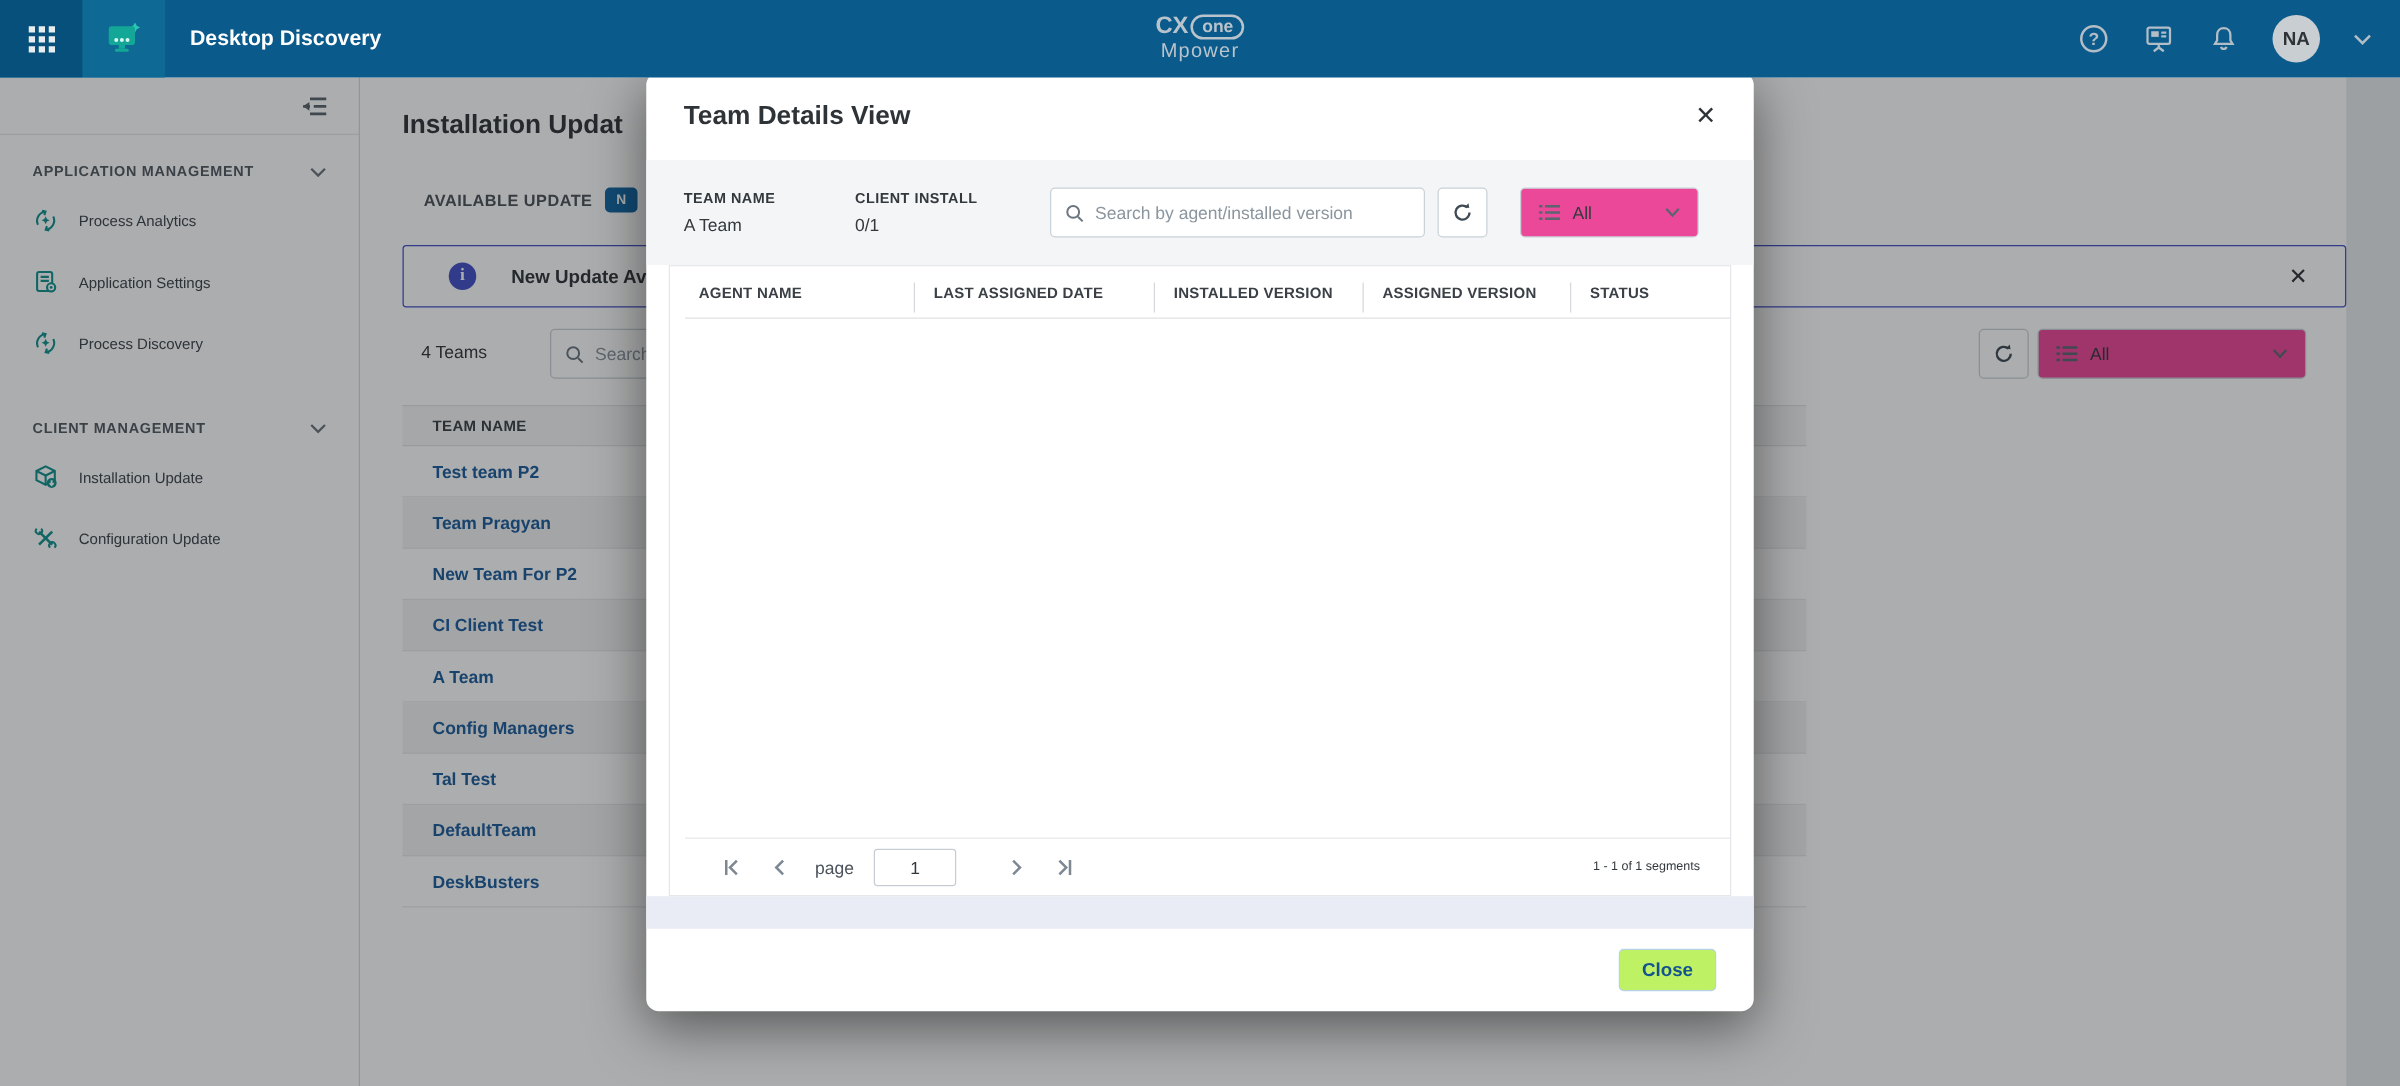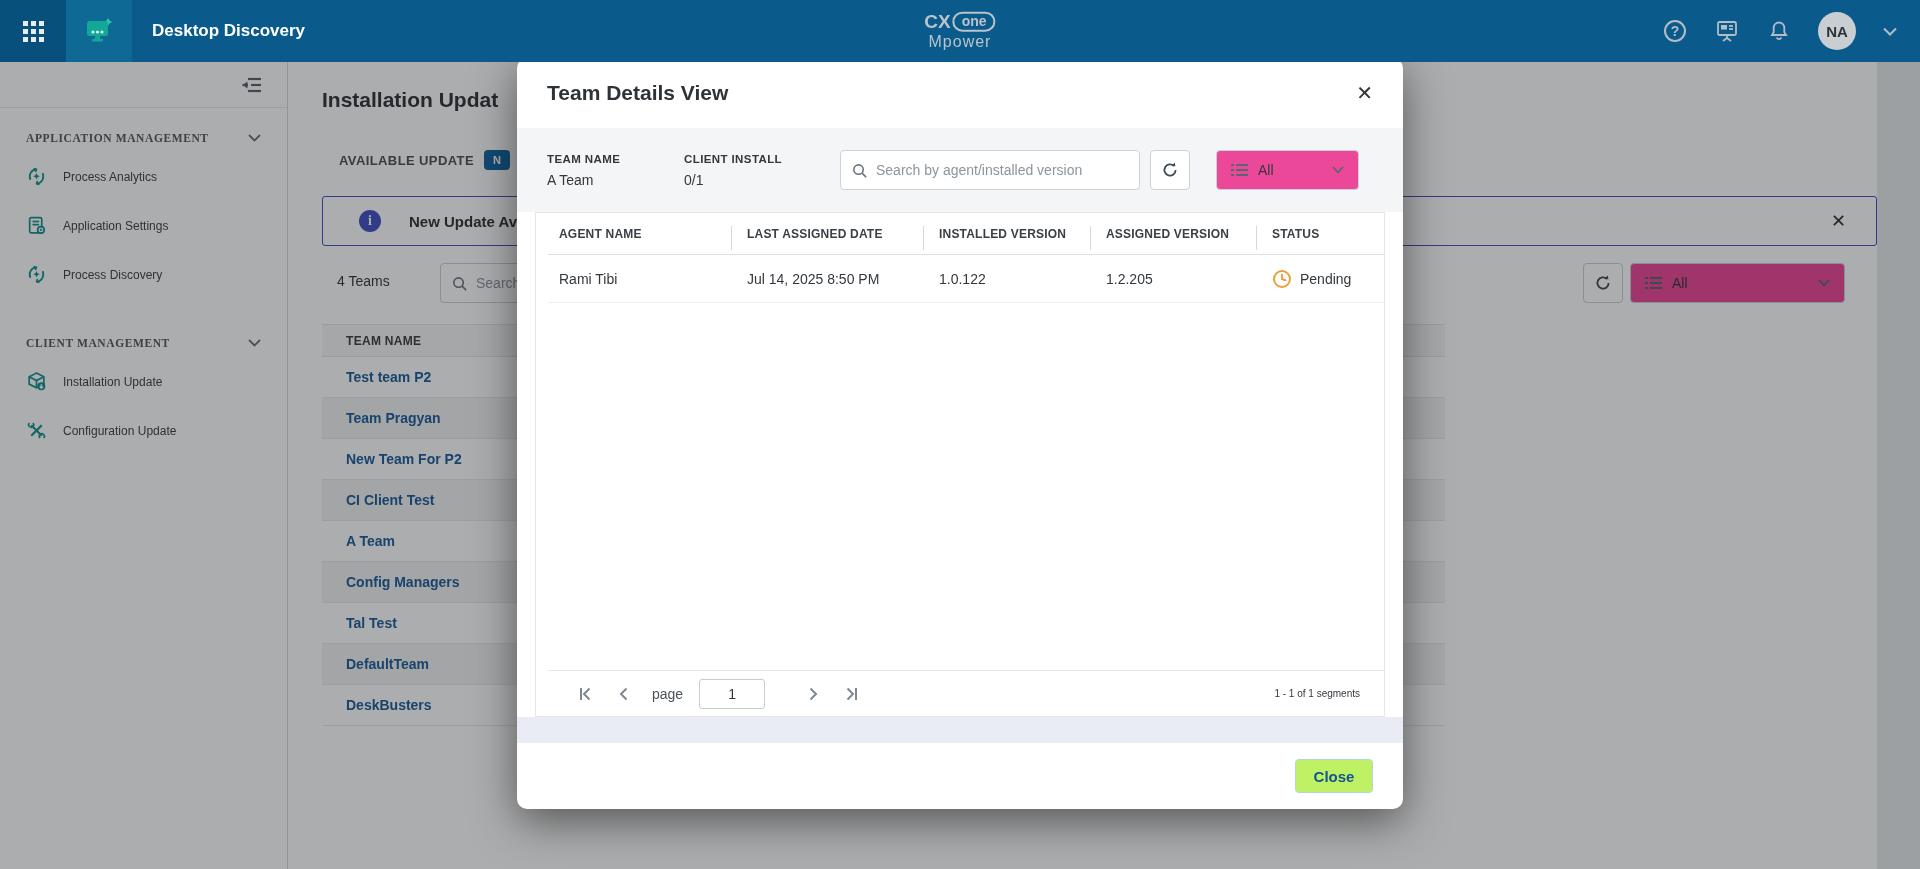--- a/index.html
+++ b/index.html
@@ -22,21 +22,21 @@
   .tb-ico { width:26px; height:26px; display:flex; align-items:center; justify-content:center; cursor:pointer; }
   .help-circ { width:22px; height:22px; border:2px solid #b3bdc6; border-radius:50%; color:#b3bdc6; font-size:14px; font-weight:bold; display:flex; align-items:center; justify-content:center; }
   .help-circ::after { content:"?"; }
   .avatar { width:38px; height:38px; border-radius:50%; background:#c9ced3; color:#2e3338; font-size:15px; font-weight:bold; display:flex; align-items:center; justify-content:center; cursor:pointer; }
 
   
   .sidebar { position:absolute; left:0; top:62px; width:288px; height:807px; background:#ffffff; border-right:1px solid #d9dcde; z-index:1; }
   .collapse-row { height:46px; display:flex; align-items:center; justify-content:flex-end; padding-right:24px; border-bottom:1px solid #e6e8ea; }
   .collapse-btn { cursor:pointer; display:flex; }
   .side-sec-h { display:flex; align-items:center; justify-content:space-between; padding:24px 26px 8px 26px; cursor:pointer; }
-  .side-sec-label { font-size:11.5px; font-weight:bold; color:#515a61; letter-spacing:.6px;font-family:Liberation Serif, serif; }
+  .side-sec-label { font-size:11.5px; font-weight:bold; color:#515a61; letter-spacing:.6px; }
   .side-item { display:flex; align-items:center; gap:16px; padding:14px 26px; font-size:12px; color:#3d454c; cursor:pointer; }
 
   
   .gutter { position:absolute; left:1877px; top:62px; width:43px; height:807px; background:#e9ebee; }
   .page-title { position:absolute; left:322px; top:88px; font-size:21px; font-weight:bold; color:#30353a; }
   .tab-row { position:absolute; left:339px; top:150px; display:flex; align-items:center; gap:10px; cursor:pointer; }
   .tab-label { font-size:13px; font-weight:bold; color:#4b5258; letter-spacing:.4px; }
   .tab-badge { background:#1268a5; color:#fff; font-size:11px; font-weight:bold; padding:4px 9px; border-radius:4px; }
   .banner { position:absolute; left:322px; top:196px; width:1555px; height:50px; background:#fff; border:1.5px solid #4350c8; border-radius:3px; display:flex; align-items:center; }
   .info-circ { width:22px; height:22px; border-radius:50%; background:#4350c8; color:#fff; display:flex; align-items:center; justify-content:center; margin-left:36px; font-family:"Liberation Serif",serif; font-weight:bold; font-size:14px; }
@@ -363,35 +363,20 @@
 
     <div class="m-body">
       <div class="grid">
         <div class="g-head">
           <div class="g-cell c0">AGENT NAME</div>
           <div class="g-cell c1">LAST ASSIGNED DATE</div>
           <div class="g-cell c2">INSTALLED VERSION</div>
           <div class="g-cell c3">ASSIGNED VERSION</div>
           <div class="g-cell c4">STATUS</div>
         </div>
-        <div class="g-row">
-          <div class="g-cell c0">Rami Tibi</div>
-          <div class="g-cell c1">Jul 14, 2025 8:50 PM</div>
-          <div class="g-cell c2">1.0.122</div>
-          <div class="g-cell c3">1.2.205</div>
-          <div class="g-cell c4">
-            <span class="status-wrap">
-              <svg width="20" height="20" viewBox="0 0 20 20" fill="none" stroke="#e8a13c" stroke-width="2">
-                <circle cx="10" cy="10" r="8"></circle>
-                <path d="M10 5.8 V10 L13.4 11.2" stroke-linecap="round"></path>
-              </svg>
-              <span>Pending</span>
-            </span>
-          </div>
-        </div>
         <div class="g-spacer"></div>
         <div class="g-pager">
           <div class="pg-btn">
             <svg width="14" height="14" viewBox="0 0 14 14" fill="none" stroke="#7d8893" stroke-width="2">
                 <path d="M3 1 V13"></path>
                 <path d="M11.5 1.5 L6 7 L11.5 12.5"></path>
               </svg>
           </div>
           <div class="pg-btn">
             <svg width="10" height="14" viewBox="0 0 10 14" fill="none" stroke="#7d8893" stroke-width="2">

